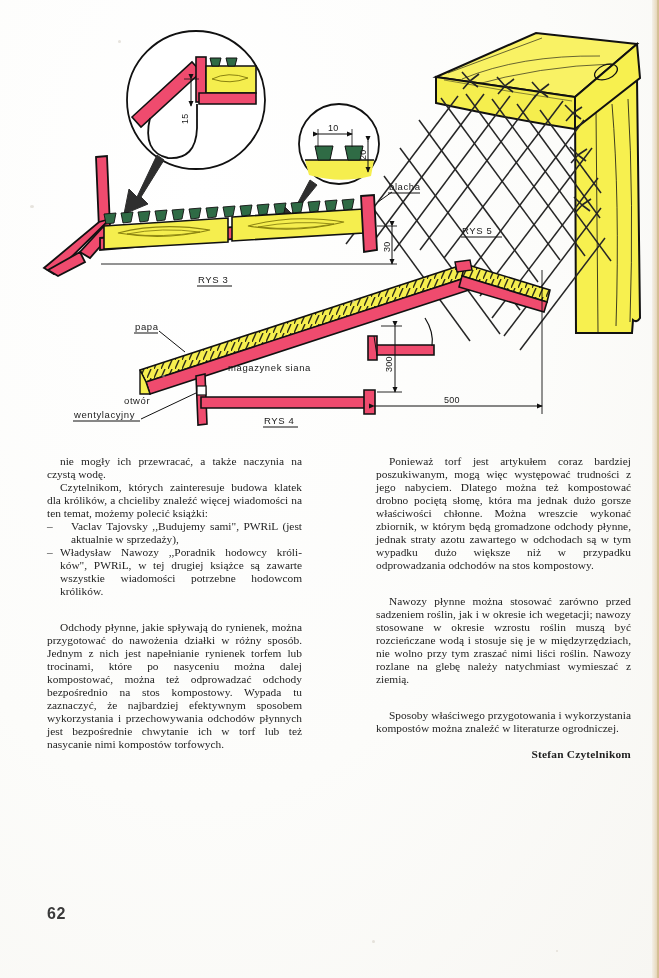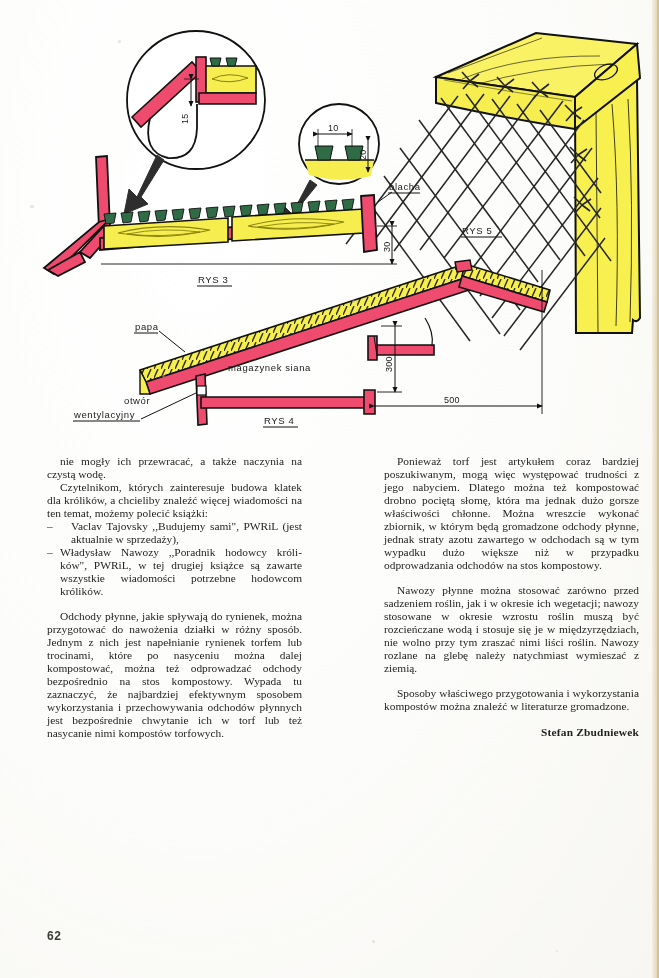--- a/index.html
+++ b/index.html
@@ -40,39 +40,39 @@
   #textblock{
     position:absolute;left:0;top:455px;width:659px;height:470px;
   }
   .col{
     position:absolute;top:0;width:255px;
     font-size:11.4px;line-height:13px;
     color:#232323;text-align:justify;
     -webkit-hyphens:none;hyphens:none;
   }
   .col.left{left:47px;}
-  .col.right{left:384px;}
+  .col.right{left:376px;}
   .col p{margin:0 0 0 0;text-indent:13px;}
-  .col p.gap{margin-top:12px;}
+  .col p.gap{margin-top:23px;}
   .booklist{margin:0;padding:0;list-style:none;}
   .booklist li{
     text-indent:0;padding-left:13px;position:relative;
     text-align:justify;
   }
   .booklist li .dash{position:absolute;left:0;top:0;}
   .booklist li.hang{padding-left:13px;}
   .booklist li.hang2{padding-left:24px;}
   .signature{
     margin-top:13px;text-align:right;font-weight:bold;
     font-size:11.4px;color:#1e1e1e;letter-spacing:.2px;
   }
   #pagenum{
-    position:absolute;left:47px;top:929px;
+    position:absolute;left:47px;top:905px;
     font-family:"Liberation Sans", sans-serif;
-    font-weight:bold;font-size:12px;color:#3a3a3a;letter-spacing:.5px;
+    font-weight:bold;font-size:16px;color:#3a3a3a;letter-spacing:.5px;
   }
   
   .speck{position:absolute;background:#cfcabe;border-radius:50%;opacity:.5;}
 </style>
 </head>
 <body>
 
 <div id="page">
 
   <div id="figures">
@@ -309,22 +309,22 @@
           <span>Władysław Nawozy ,,Poradnik hodowcy króli-</span>
           <span>ków", PWRiL, w tej drugiej książce są zawarte wszystkie wiadomości potrzebne hodowcom królików.</span>
         </li>
       </ul>
       <p class="gap">Odchody płynne, jakie spływają do rynienek, można przygotować do nawożenia działki w różny sposób. Jednym z nich jest napełnianie rynienek torfem lub trocinami, które po nasyceniu można dalej kompostować, można też odprowadzać odchody bezpośrednio na stos kompostowy. Wypada tu zaznaczyć, że najbardziej efektywnym sposobem wykorzystania i przechowywania odchodów płynnych jest bezpośrednie chwytanie ich w torf lub też nasycanie nimi kompostów torfowych.</p>
     </div>
 
     <div class="col right">
       <p>Ponieważ torf jest artykułem coraz bardziej poszukiwanym, mogą więc występować trudności z jego nabyciem. Dlatego można też kompostować drobno pociętą słomę, która ma jednak dużo gorsze właściwości chłonne. Można wreszcie wykonać zbiornik, w którym będą gromadzone odchody płynne, jednak straty azotu zawartego w odchodach są w tym wypadku dużo większe niż w przypadku odprowadzania odchodów na stos kompostowy.</p>
       <p class="gap">Nawozy płynne można stosować zarówno przed sadzeniem roślin, jak i w okresie ich wegetacji; nawozy stosowane w okresie wzrostu roślin muszą być rozcieńczane wodą i stosuje się je w międzyrzędziach, nie wolno przy tym zraszać nimi liści roślin. Nawozy rozlane na glebę należy natychmiast wymieszać z ziemią.</p>
-      <p class="gap">Sposoby właściwego przygotowania i wykorzystania kompostów można znaleźć w literaturze gromadzone.</p>
-      <div class="signature">Stefan Zbudniewek</div>
+      <p class="gap">Sposoby właściwego przygotowania i wykorzystania kompostów można znaleźć w literaturze ogrodniczej.</p>
+      <div class="signature">Stefan Czytelnikom</div>
     </div>
   </div>
 
   <div id="pagenum">62</div>
 
   <div class="speck" style="left:118px;top:40px;width:3px;height:3px;"></div>
   <div class="speck" style="left:30px;top:205px;width:4px;height:3px;"></div>
   <div class="speck" style="left:352px;top:300px;width:3px;height:3px;"></div>
   <div class="speck" style="left:162px;top:375px;width:3px;height:2px;"></div>
   <div class="speck" style="left:372px;top:940px;width:3px;height:3px;"></div>

